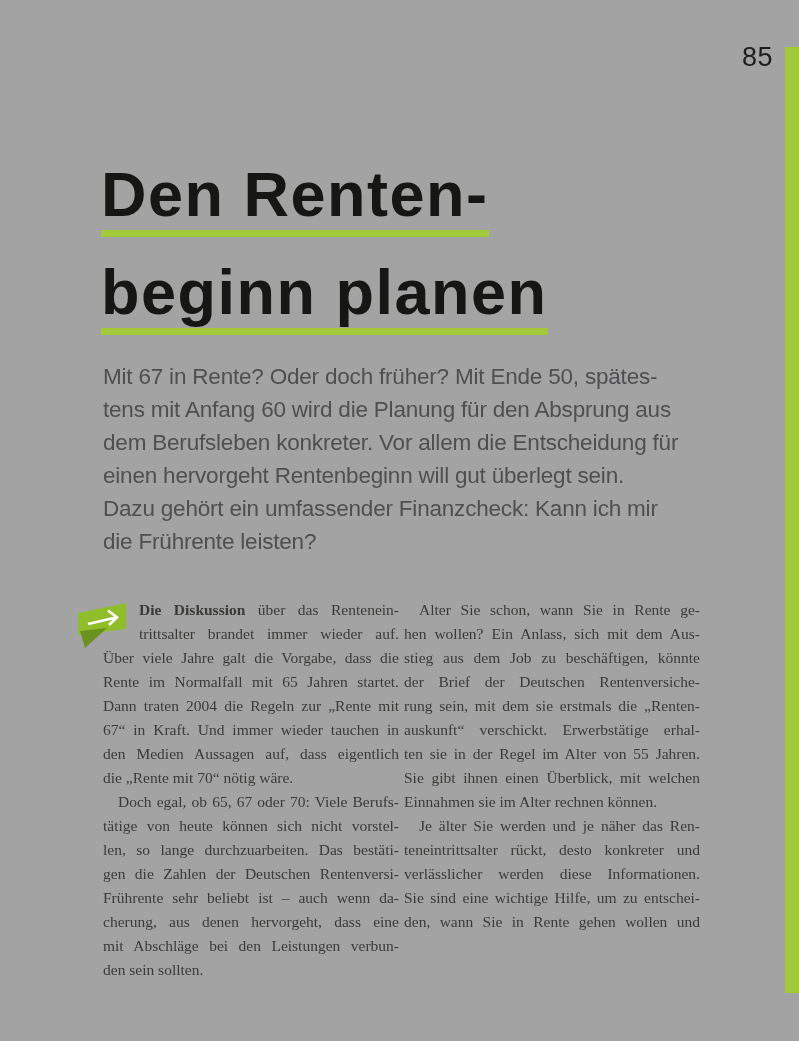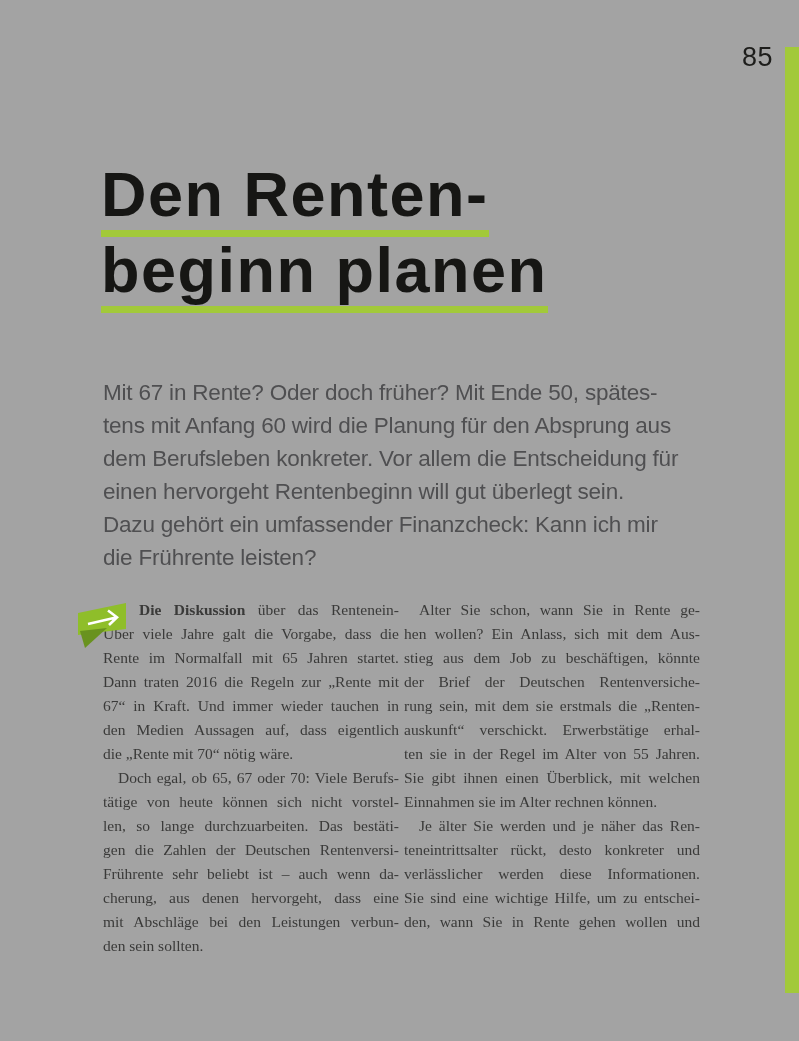--- a/index.html
+++ b/index.html
@@ -42,29 +42,29 @@
     color: #161614;
   }
   .title-line {
     display: table;
     font-weight: bold;
     font-size: 63px;
     line-height: 62px;
     letter-spacing: 1.5px;
     padding-bottom: 5px;
     border-bottom: 7px solid #a2c93a;
-    margin-bottom: 2px;
+    margin-bottom: 24px;
     white-space: nowrap;
   }
 
   
   .intro {
     position: absolute;
     left: 103px;
-    top: 376px;
+    top: 360px;
     width: 640px;
     color: #4f4f51;
   }
   .intro-line {
     font-size: 22.5px;
     line-height: 33px;
     letter-spacing: -0.2px;
     white-space: nowrap;
   }
 
@@ -129,23 +129,24 @@
 
   <div class="columns">
 
     <div class="col">
       <svg class="marker" viewBox="0 0 52 50" xmlns="http://www.w3.org/2000/svg">
         <polygon points="2,12 50,2 50,28 2,34" fill="#8fbe2a"></polygon>
         <polygon points="4,30 31,27 9,47" fill="#69921f"></polygon>
         <path d="M12,23 L40,16.5 M32,9.5 L41,16.3 L33,24" fill="none" stroke="#ffffff" stroke-width="2.6"></path>
       </svg>
       <div class="bodyline pad-icon"><b>Die Diskussion</b><span> über das Rentenein-</span></div>
+      <div class="bodyline pad-icon">trittsalter brandet immer wieder auf.</div>
       <div class="bodyline">Über viele Jahre galt die Vorgabe, dass die</div>
       <div class="bodyline">Rente im Normalfall mit 65 Jahren startet.</div>
-      <div class="bodyline">Dann traten 2016 die Regeln zur „Rente mit</div>
+      <div class="bodyline">Dann traten 2004 die Regeln zur „Rente mit</div>
       <div class="bodyline">67“ in Kraft. Und immer wieder tauchen in</div>
       <div class="bodyline">den Medien Aussagen auf, dass eigentlich</div>
       <div class="bodyline para-end">die „Rente mit 70“ nötig wäre.</div>
       <div class="bodyline indent">Doch egal, ob 65, 67 oder 70: Viele Berufs-</div>
       <div class="bodyline">tätige von heute können sich nicht vorstel-</div>
       <div class="bodyline">len, so lange durchzuarbeiten. Das bestäti-</div>
       <div class="bodyline">gen die Zahlen der Deutschen Rentenversi-</div>
       <div class="bodyline">Frührente sehr beliebt ist – auch wenn da-</div>
       <div class="bodyline">cherung, aus denen hervorgeht, dass eine</div>
       <div class="bodyline">mit Abschläge bei den Leistungen verbun-</div>

